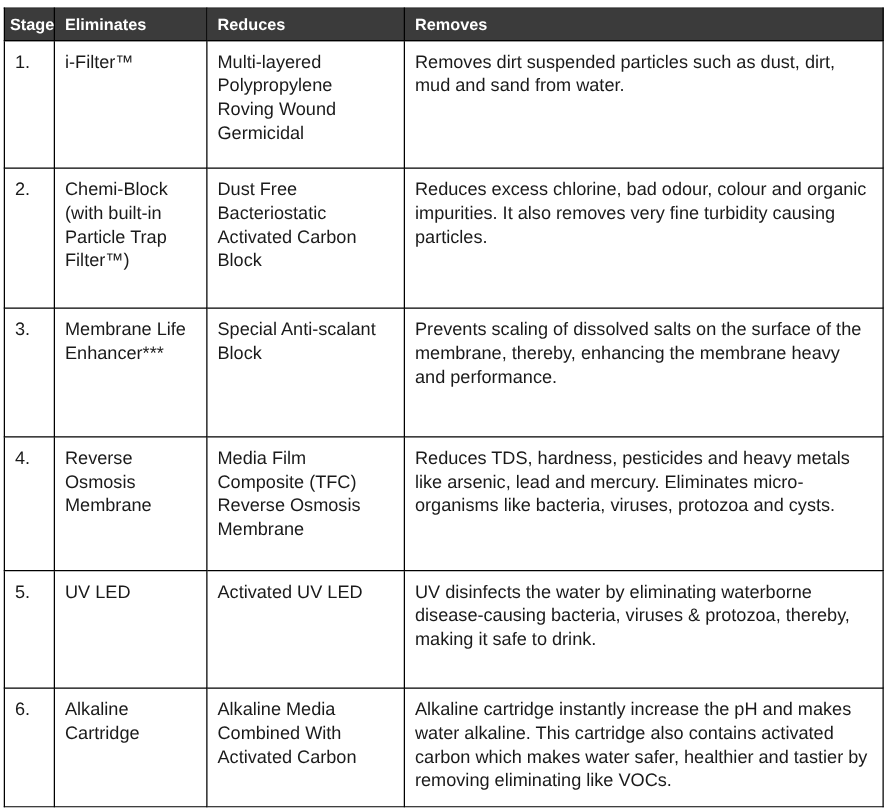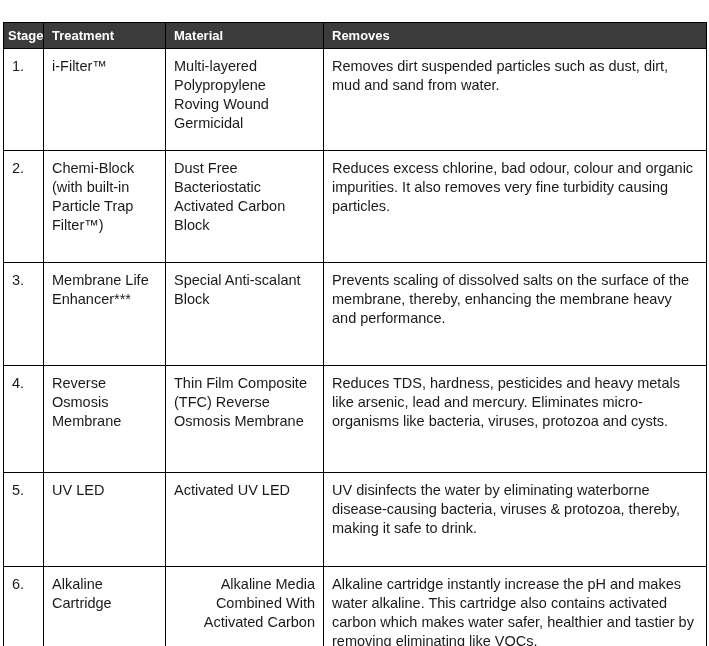--- a/index.html
+++ b/index.html
@@ -6,21 +6,21 @@
     margin: 0;
     padding: 0;
     background: #ffffff;
     font-family: "Liberation Sans", "DejaVu Sans", sans-serif;
   }
   .page {
     width: 709px;
     height: 646px;
     background: #ffffff;
     box-sizing: border-box;
-    padding: 22px 3px 2px 3px;
+    padding: 6px 3px 2px 3px;
   }
   table.spec-table {
     border-collapse: collapse;
     width: 703px;
     table-layout: fixed;
     background: #ffffff;
   }
   table.spec-table th,
   table.spec-table td {
     border: 1px solid #000000;
@@ -41,38 +41,38 @@
     font-size: 14.5px;
     color: #1a1a1a;
     line-height: 1.32;
     padding: 8px 8px 8px 8px;
   }
   .col-stage    { width: 40px; }
   .col-treat    { width: 122px; }
   .col-material { width: 158px; }
   .col-benefits { width: 383px; }
   td.cell-stage { padding-left: 6px; }
-  td.center { text-align: right; }
+  td.center { text-align: left; }
   tr.r1 td { height: 102px; }
   tr.r2 td { height: 112px; }
   tr.r3 td { height: 103px; }
   tr.r4 td { height: 107px; }
   tr.r5 td { height: 94px; }
   tr.r6 td { height: 95px; }
 </style>
 </head>
 <body>
 
 <div class="page">
   <table class="spec-table">
     <thead>
       <tr>
         <th class="col-stage">Stage</th>
-        <th class="col-treat">Treatment</th>
-        <th class="col-material">Material</th>
+        <th class="col-treat">Eliminates</th>
+        <th class="col-material">Reduces</th>
         <th class="col-benefits">Removes</th>
       </tr>
     </thead>
     <tbody>
       <tr class="r1">
         <td class="cell-stage">1.</td>
         <td>i-Filter™</td>
         <td>Multi-layered Polypropylene Roving Wound Germicidal</td>
         <td>Removes dirt suspended particles such as dust, dirt, mud and sand from water.</td>
       </tr>
@@ -84,21 +84,21 @@
       </tr>
       <tr class="r3">
         <td class="cell-stage">3.</td>
         <td>Membrane Life Enhancer***</td>
         <td>Special Anti-scalant Block</td>
         <td>Prevents scaling of dissolved salts on the surface of the membrane, thereby, enhancing the membrane heavy and performance.</td>
       </tr>
       <tr class="r4">
         <td class="cell-stage">4.</td>
         <td>Reverse Osmosis Membrane</td>
-        <td>Thin Film Composite (TFC) Reverse Osmosis Membrane</td>
+        <td>Media Film Composite (TFC) Reverse Osmosis Membrane</td>
         <td>Reduces TDS, hardness, pesticides and heavy metals like arsenic, lead and mercury. Eliminates micro-organisms like bacteria, viruses, protozoa and cysts.</td>
       </tr>
       <tr class="r5">
         <td class="cell-stage">5.</td>
         <td>UV LED</td>
         <td>Activated UV LED</td>
         <td>UV disinfects the water by eliminating waterborne disease-causing bacteria, viruses &amp; protozoa, thereby, making it safe to drink.</td>
       </tr>
       <tr class="r6">
         <td class="cell-stage">6.</td>

